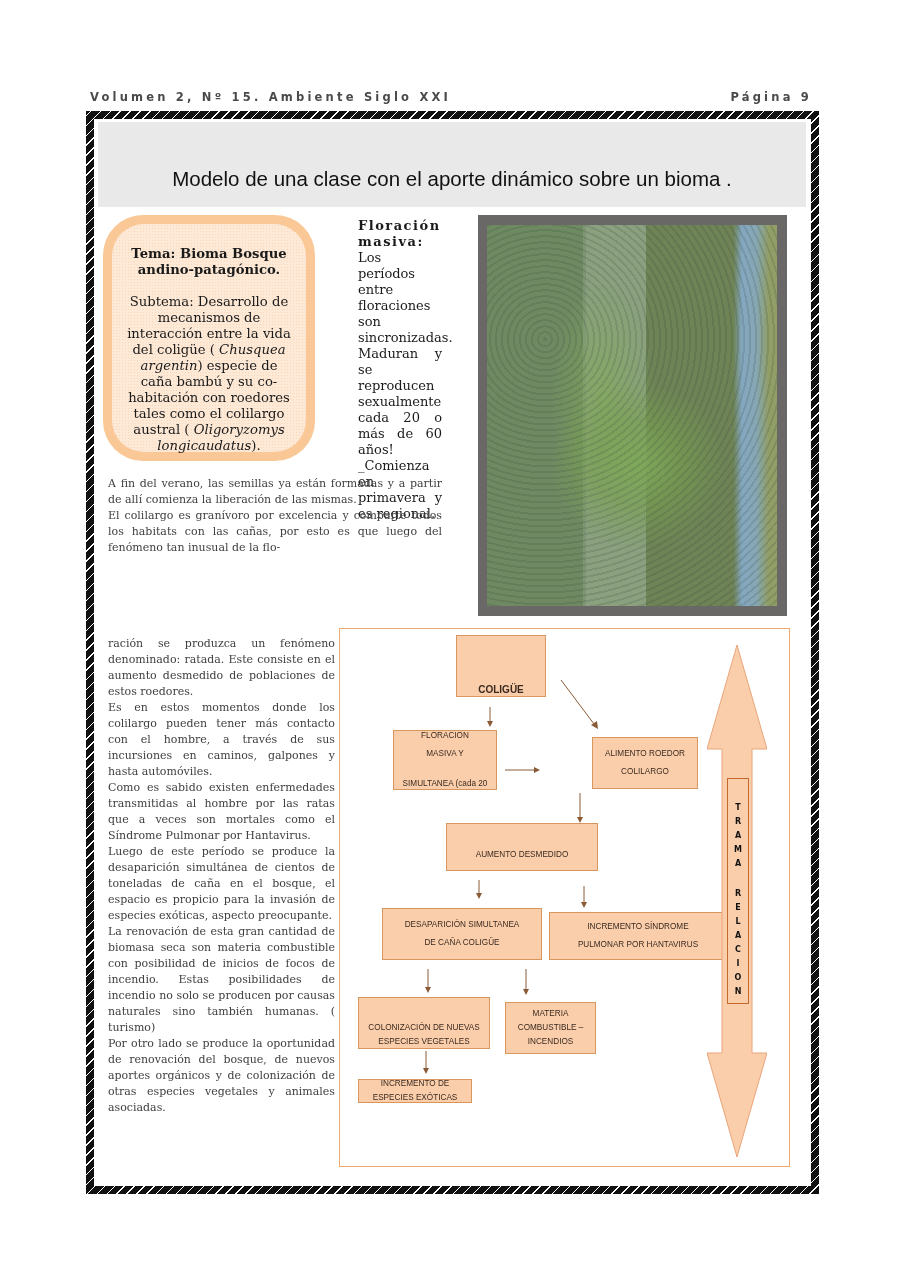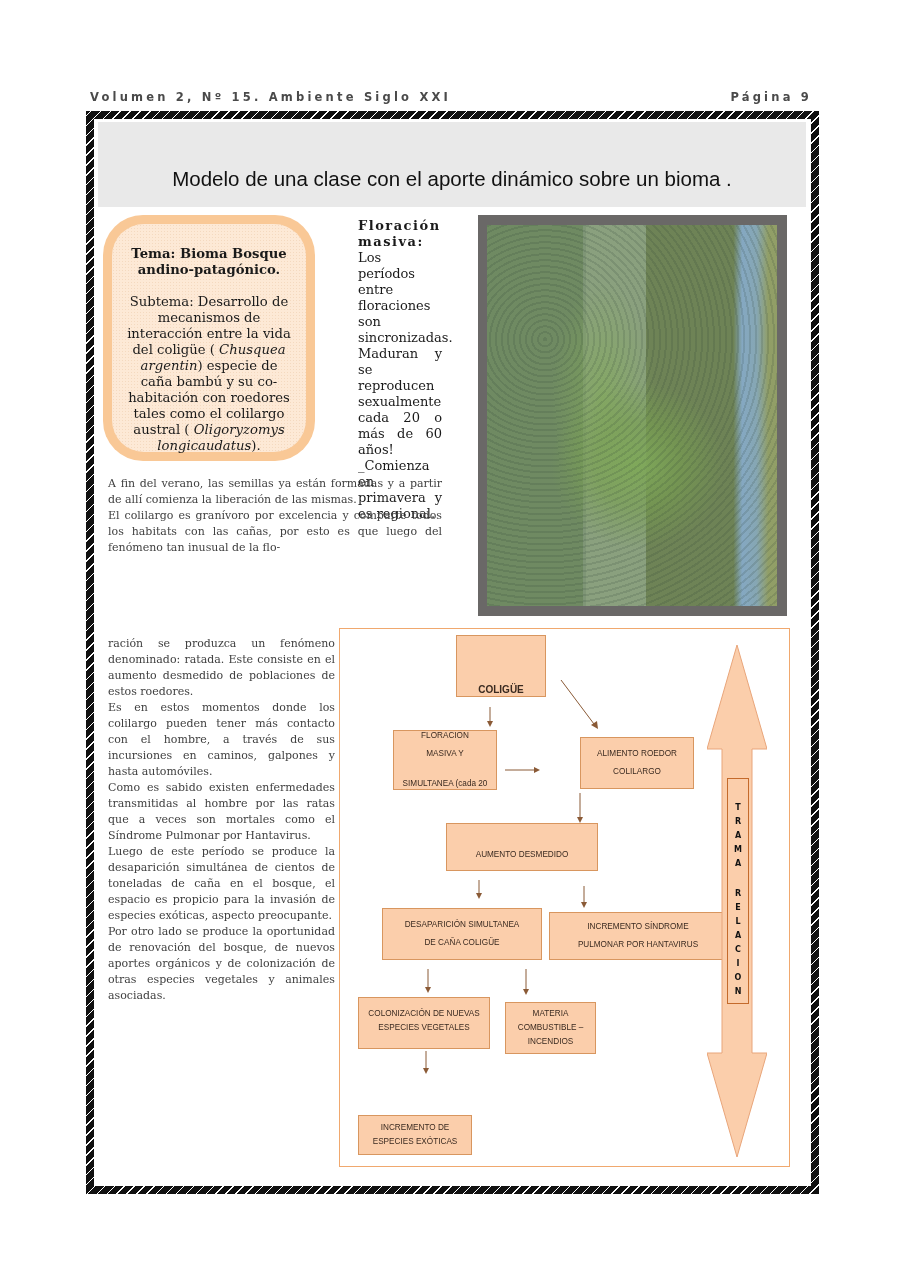--- a/index.html
+++ b/index.html
@@ -96,66 +96,67 @@
 <div class="body-text full-col">
   <p>A fin del verano, las semillas ya están formadas y a partir de allí comienza la liberación de las mismas.</p>
   <p>El colilargo  es granívoro por excelencia y comparte todos los habitats con las cañas, por esto es que luego del fenómeno tan inusual de la flo-</p>
 </div>
 
 <div class="body-text narrow-col">
   <p>ración se produzca un fenómeno denominado: ratada. Este consiste en el aumento desmedido de poblaciones de estos roedores.</p>
   <p>Es en estos momentos donde los colilargo pueden tener más contacto con el hombre, a través de sus incursiones en caminos, galpones y hasta automóviles.</p>
   <p>Como es sabido existen enfermedades transmitidas al hombre por las ratas que a veces son mortales como el Síndrome Pulmonar por Hantavirus.</p>
   <p>Luego de este período se produce la desaparición simultánea de cientos de toneladas de caña en el bosque, el espacio es propicio para la invasión de especies exóticas, aspecto preocupante.</p>
+  <p>La renovación de esta gran cantidad de biomasa seca son materia combustible  con posibilidad de inicios de focos de incendio. Estas posibilidades de incendio no solo se producen por causas naturales sino también humanas. ( turismo)</p>
   <p>Por otro lado se produce la oportunidad de renovación del bosque, de nuevos aportes orgánicos y de colonización de otras especies vegetales y animales asociadas.</p>
 </div>
 
 <div class="diagram"></div>
 
 <div class="node bold" style="left:456px;top:635px;width:90px;height:62px;justify-content:flex-end;">
   <span class="ln">COLIGÜE</span>
 </div>
 
 <div class="node" style="left:393px;top:730px;width:104px;height:60px;">
   <span class="ln">FLORACION</span>
   <span class="ln">MASIVA Y</span>
   <span class="ln" style="margin-top:18px">SIMULTANEA  (cada 20</span>
 </div>
 
-<div class="node" style="left:580px;top:737px;width:114px;height:52px;">
+<div class="node" style="left:592px;top:737px;width:106px;height:52px;">
   <span class="ln">ALIMENTO ROEDOR</span>
   <span class="ln">COLILARGO</span>
 </div>
 
 <div class="node" style="left:446px;top:823px;width:152px;height:48px;padding-top:16px;">
   <span class="ln">AUMENTO DESMEDIDO</span>
 </div>
 
 <div class="node" style="left:382px;top:908px;width:160px;height:52px;">
   <span class="ln">DESAPARICIÓN SIMULTANEA</span>
   <span class="ln">DE CAÑA COLIGÜE</span>
 </div>
 
 <div class="node" style="left:549px;top:912px;width:178px;height:48px;">
   <span class="ln">INCREMENTO SÍNDROME</span>
   <span class="ln">PULMONAR POR HANTAVIRUS</span>
 </div>
 
-<div class="node tight" style="left:358px;top:997px;width:132px;height:52px;justify-content:flex-start;padding-top:10px;">
+<div class="node tight" style="left:358px;top:997px;width:132px;height:52px;justify-content:flex-start;padding-top:24px;">
   <span class="ln">COLONIZACIÓN DE NUEVAS</span>
   <span class="ln">ESPECIES VEGETALES</span>
 </div>
 
 <div class="node tight" style="left:505px;top:1002px;width:91px;height:52px;">
   <span class="ln">MATERIA</span>
   <span class="ln">COMBUSTIBLE –</span>
   <span class="ln">INCENDIOS</span>
 </div>
 
-<div class="node tight" style="left:358px;top:1079px;width:114px;height:40px;margin-top:36px;">
+<div class="node tight" style="left:358px;top:1079px;width:114px;height:24px;">
   <span class="ln">INCREMENTO DE</span>
   <span class="ln">ESPECIES EXÓTICAS</span>
 </div>
 
 <svg class="arrow" style="left:0;top:0;" width="905" height="1280">
   <g>
     <line x1="490" y1="707" x2="490" y2="722"></line>
       <polygon points="487,721 493,721 490,727"></polygon>
   </g>
   <g>

